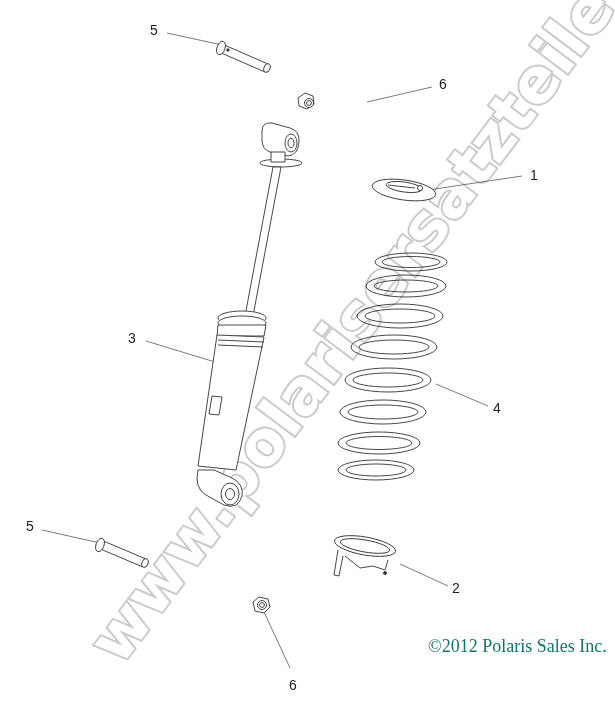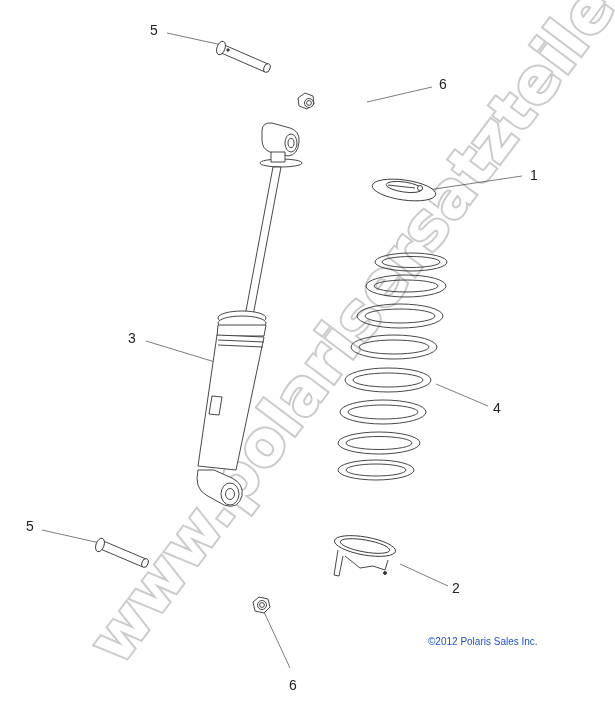--- a/index.html
+++ b/index.html
@@ -1,19 +1,19 @@
 <!DOCTYPE html>
 <html><head>
 <meta charset="utf-8">
 <style>
   html, body { margin: 0; padding: 0; background: #ffffff; }
   body { width: 615px; height: 705px; position: relative; overflow: hidden; font-family: "Liberation Sans", sans-serif; }
   #diagram { position: absolute; left: 0; top: 0; width: 615px; height: 705px; }
   .callout { position: absolute; font-size: 14px; color: #222; font-family: "Liberation Sans", sans-serif; line-height: 1; }
-  .copyright { position: absolute; left: 428px; top: 636px; font-size: 10px; color: #1d4ed8; font-family: Liberation Sans, sans-serif; white-space: nowrap; }
+  .copyright { position: absolute; left: 428px; top: 636px; font-size: 18px; color: #0f766e; font-family: Liberation Serif, serif; white-space: nowrap; }
   .watermark { position: absolute; left: -40px; top: 330px; width: 720px; text-align: center;
     transform: rotate(-53deg); transform-origin: 50% 50%;
     font-family: "DejaVu Sans", sans-serif; font-weight: bold; font-size: 62px; letter-spacing: 1px;
     color: #ffffff; -webkit-text-stroke: 4px #c9c9c9; paint-order: stroke fill; opacity: 0.95; white-space: nowrap; }
 </style>
 </head>
 <body>
 
 <div class="watermark">www.polarisersatzteile.de</div>
 

